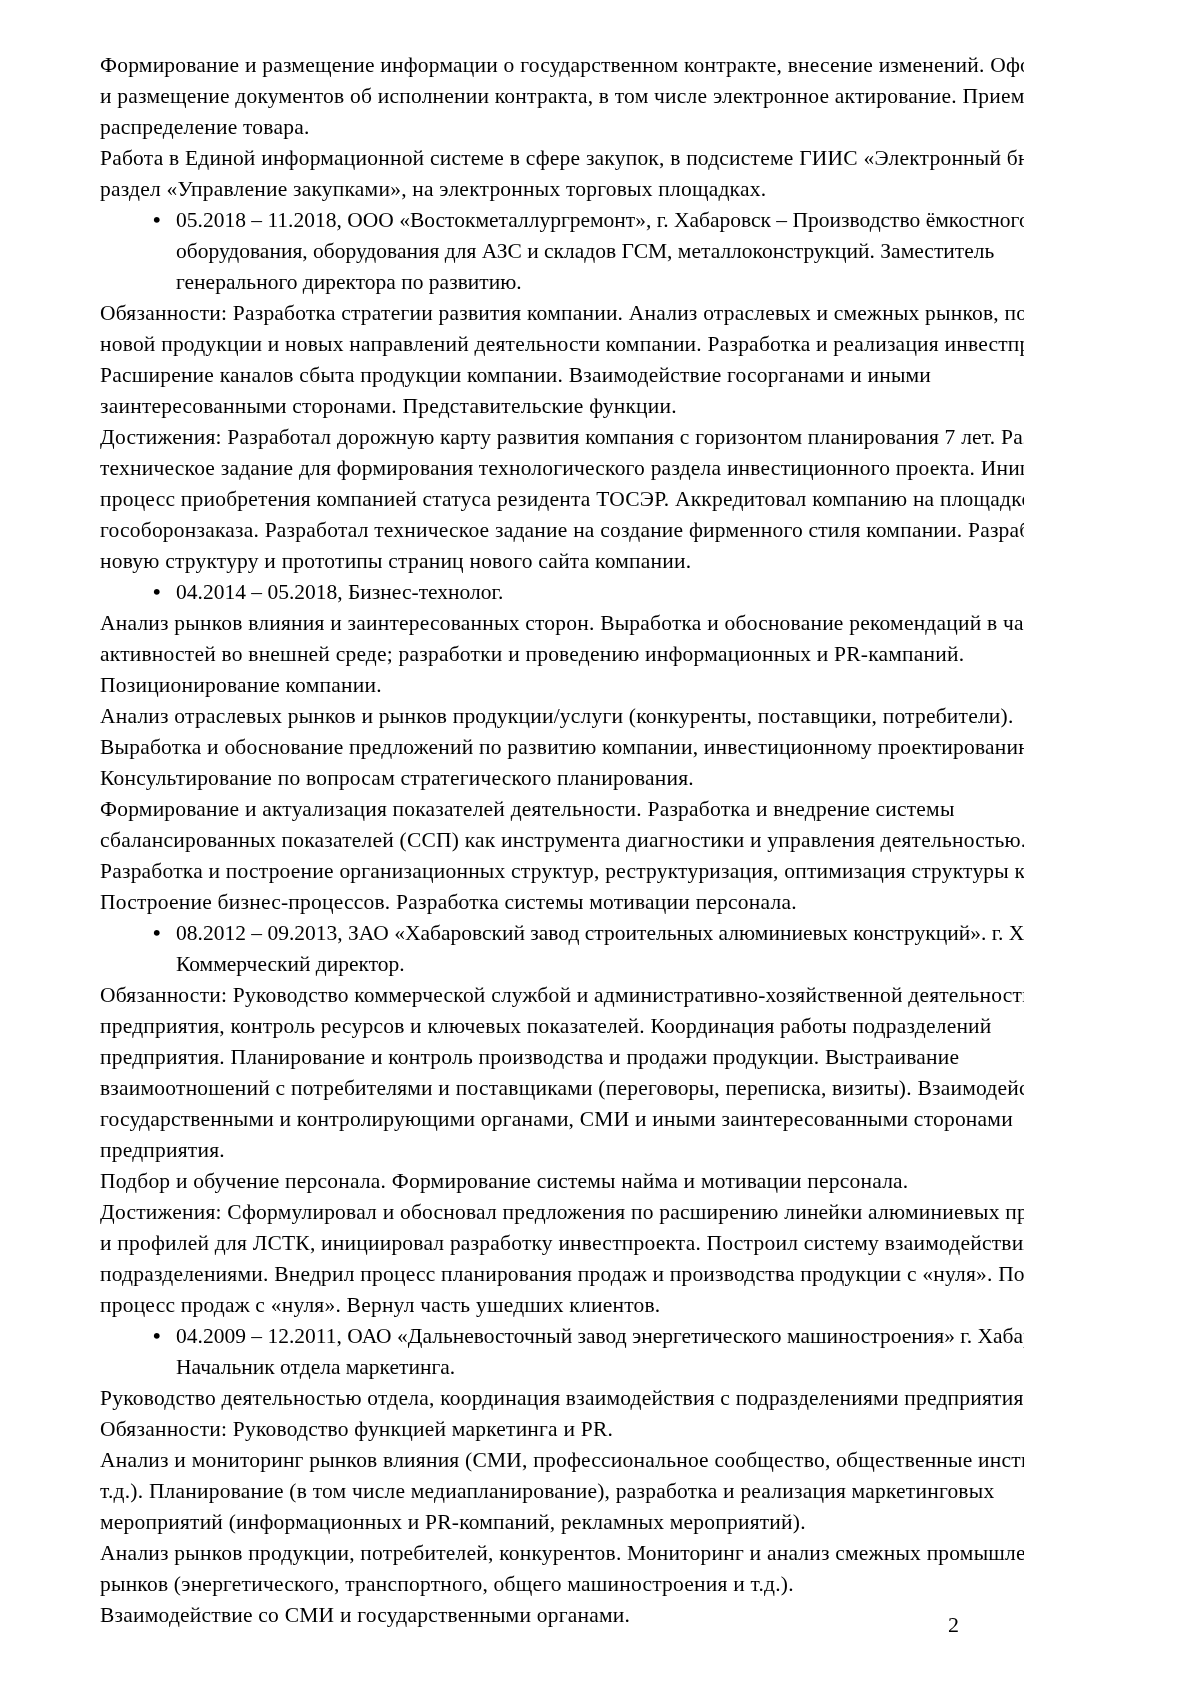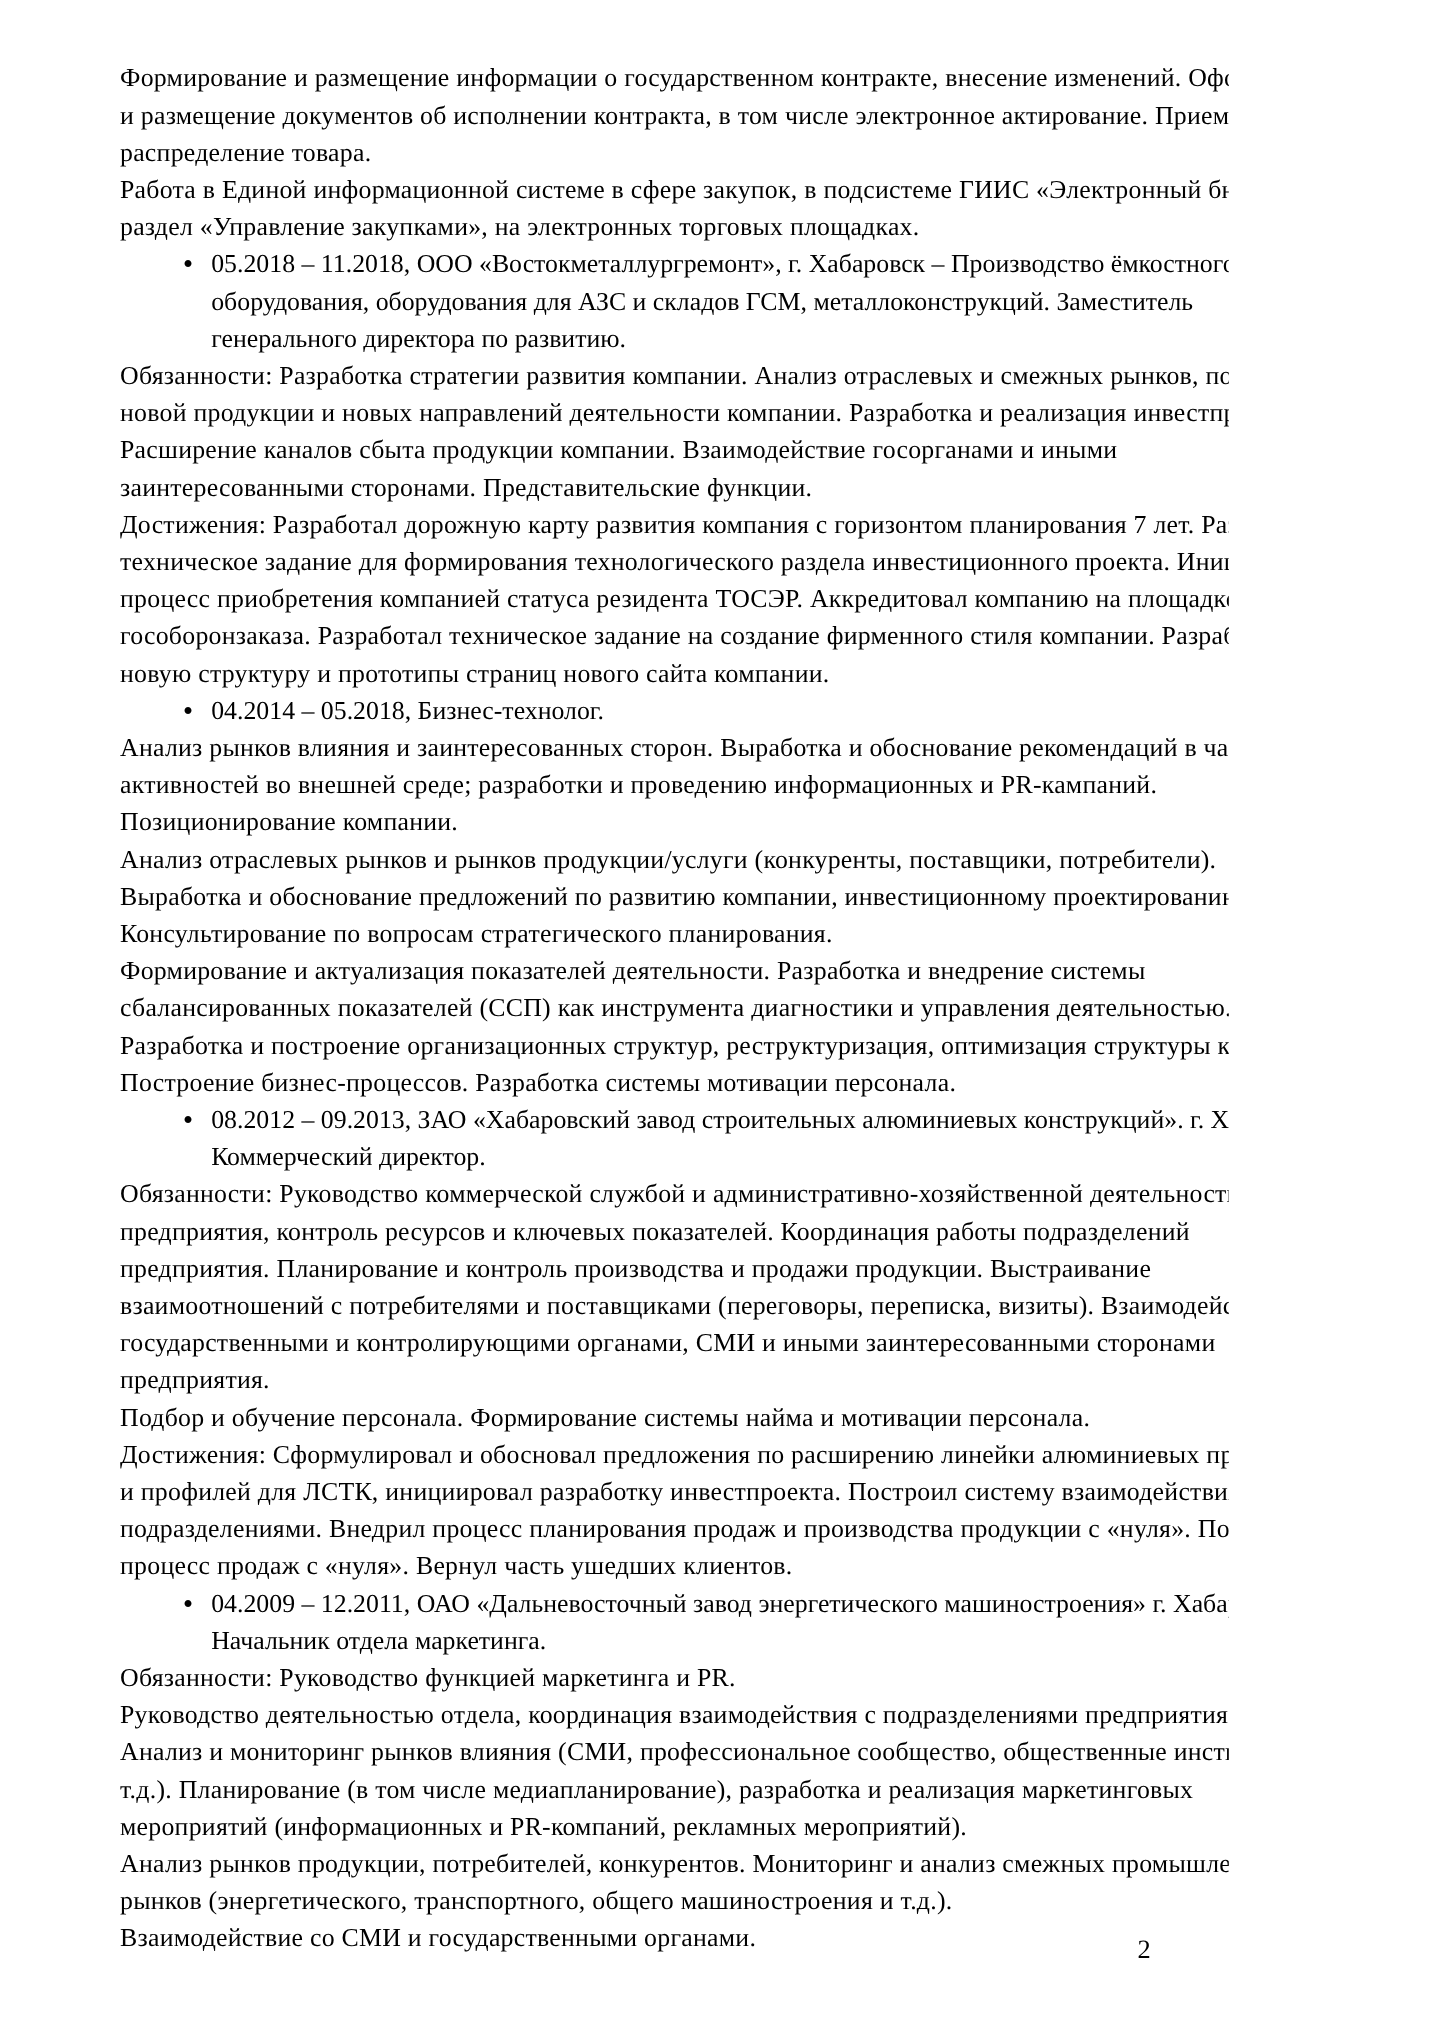--- a/index.html
+++ b/index.html
@@ -106,23 +106,23 @@
 
     <p class="body">Подбор и обучение персонала. Формирование системы найма и мотивации персонала.</p>
 
     <p class="body"><span class="bold">Достижения:</span><span> Сформулировал и обосновал предложения по расширению линейки алюминиевых профилей и профилей для ЛСТК, инициировал разработку инвестпроекта. Построил систему взаимодействия между подразделениями. Внедрил процесс планирования продаж и производства продукции с «нуля». Построил процесс продаж с «нуля». Вернул часть ушедших клиентов.</span></p>
 
     <div class="bullet-item">
       <span class="bullet-dot">•</span>
       <span class="bold">04.2009 – 12.2011, ОАО «Дальневосточный завод энергетического машиностроения» г. Хабаровск. Начальник отдела маркетинга.</span>
     </div>
 
+    <p class="body">Руководство деятельностью отдела, координация взаимодействия с подразделениями предприятия.</p>
+
     <p class="body"><span class="bold">Обязанности:</span><span> Руководство функцией маркетинга и PR.</span></p>
-
-    <p class="body">Руководство деятельностью отдела, координация взаимодействия с подразделениями предприятия.</p>
 
     <p class="body">Анализ и мониторинг рынков влияния (СМИ, профессиональное сообщество, общественные институты и т.д.). Планирование (в том числе медиапланирование), разработка и реализация маркетинговых мероприятий (информационных и PR-компаний, рекламных мероприятий).</p>
 
     <p class="body">Анализ рынков продукции, потребителей, конкурентов. Мониторинг и анализ смежных промышленных рынков (энергетического, транспортного, общего машиностроения и т.д.).</p>
 
     <p class="body">Взаимодействие со СМИ и государственными органами.</p>
 
   </div>
 
   <div class="page-number">2</div>

